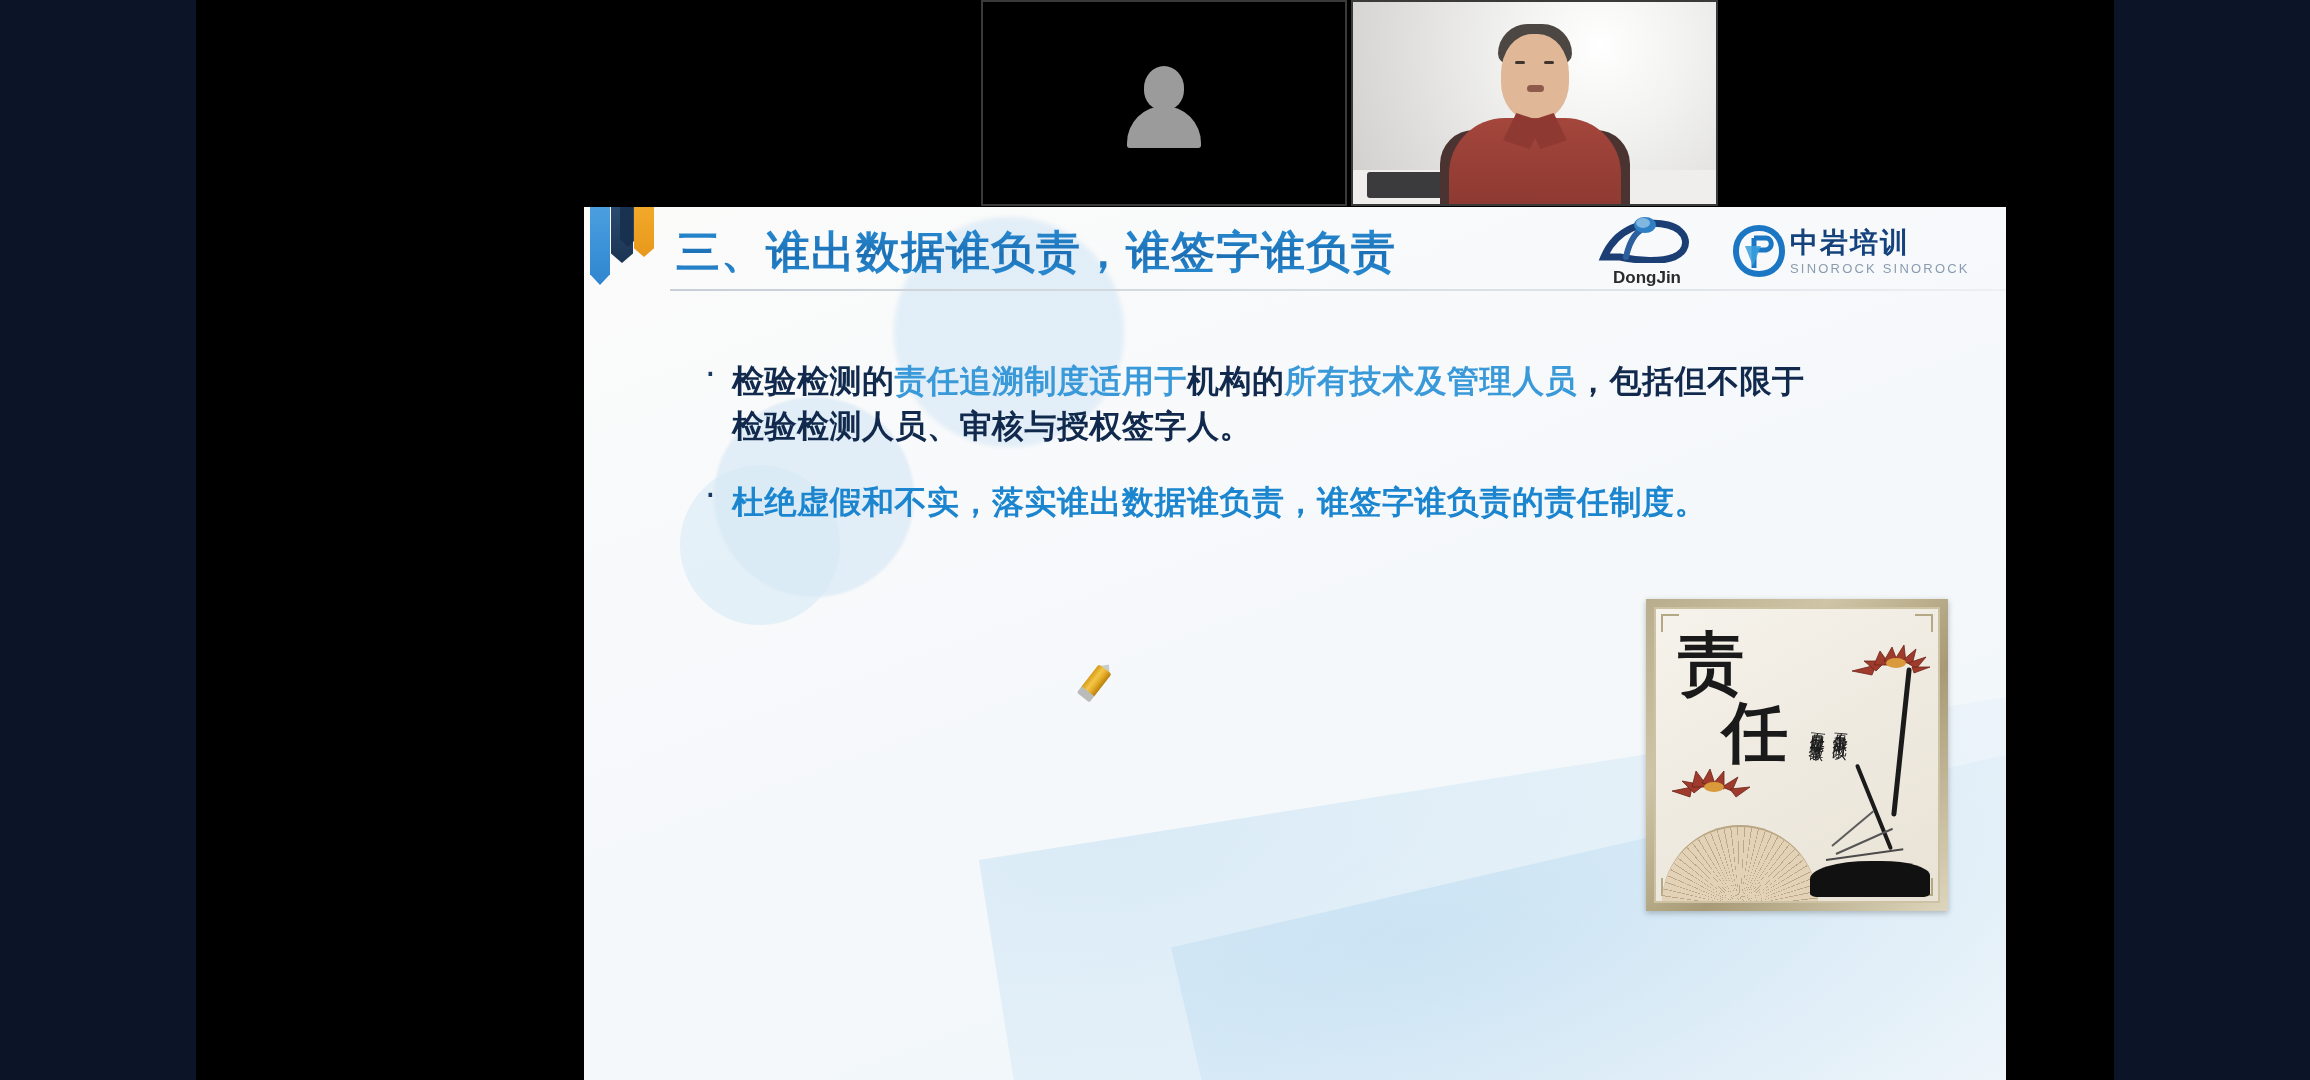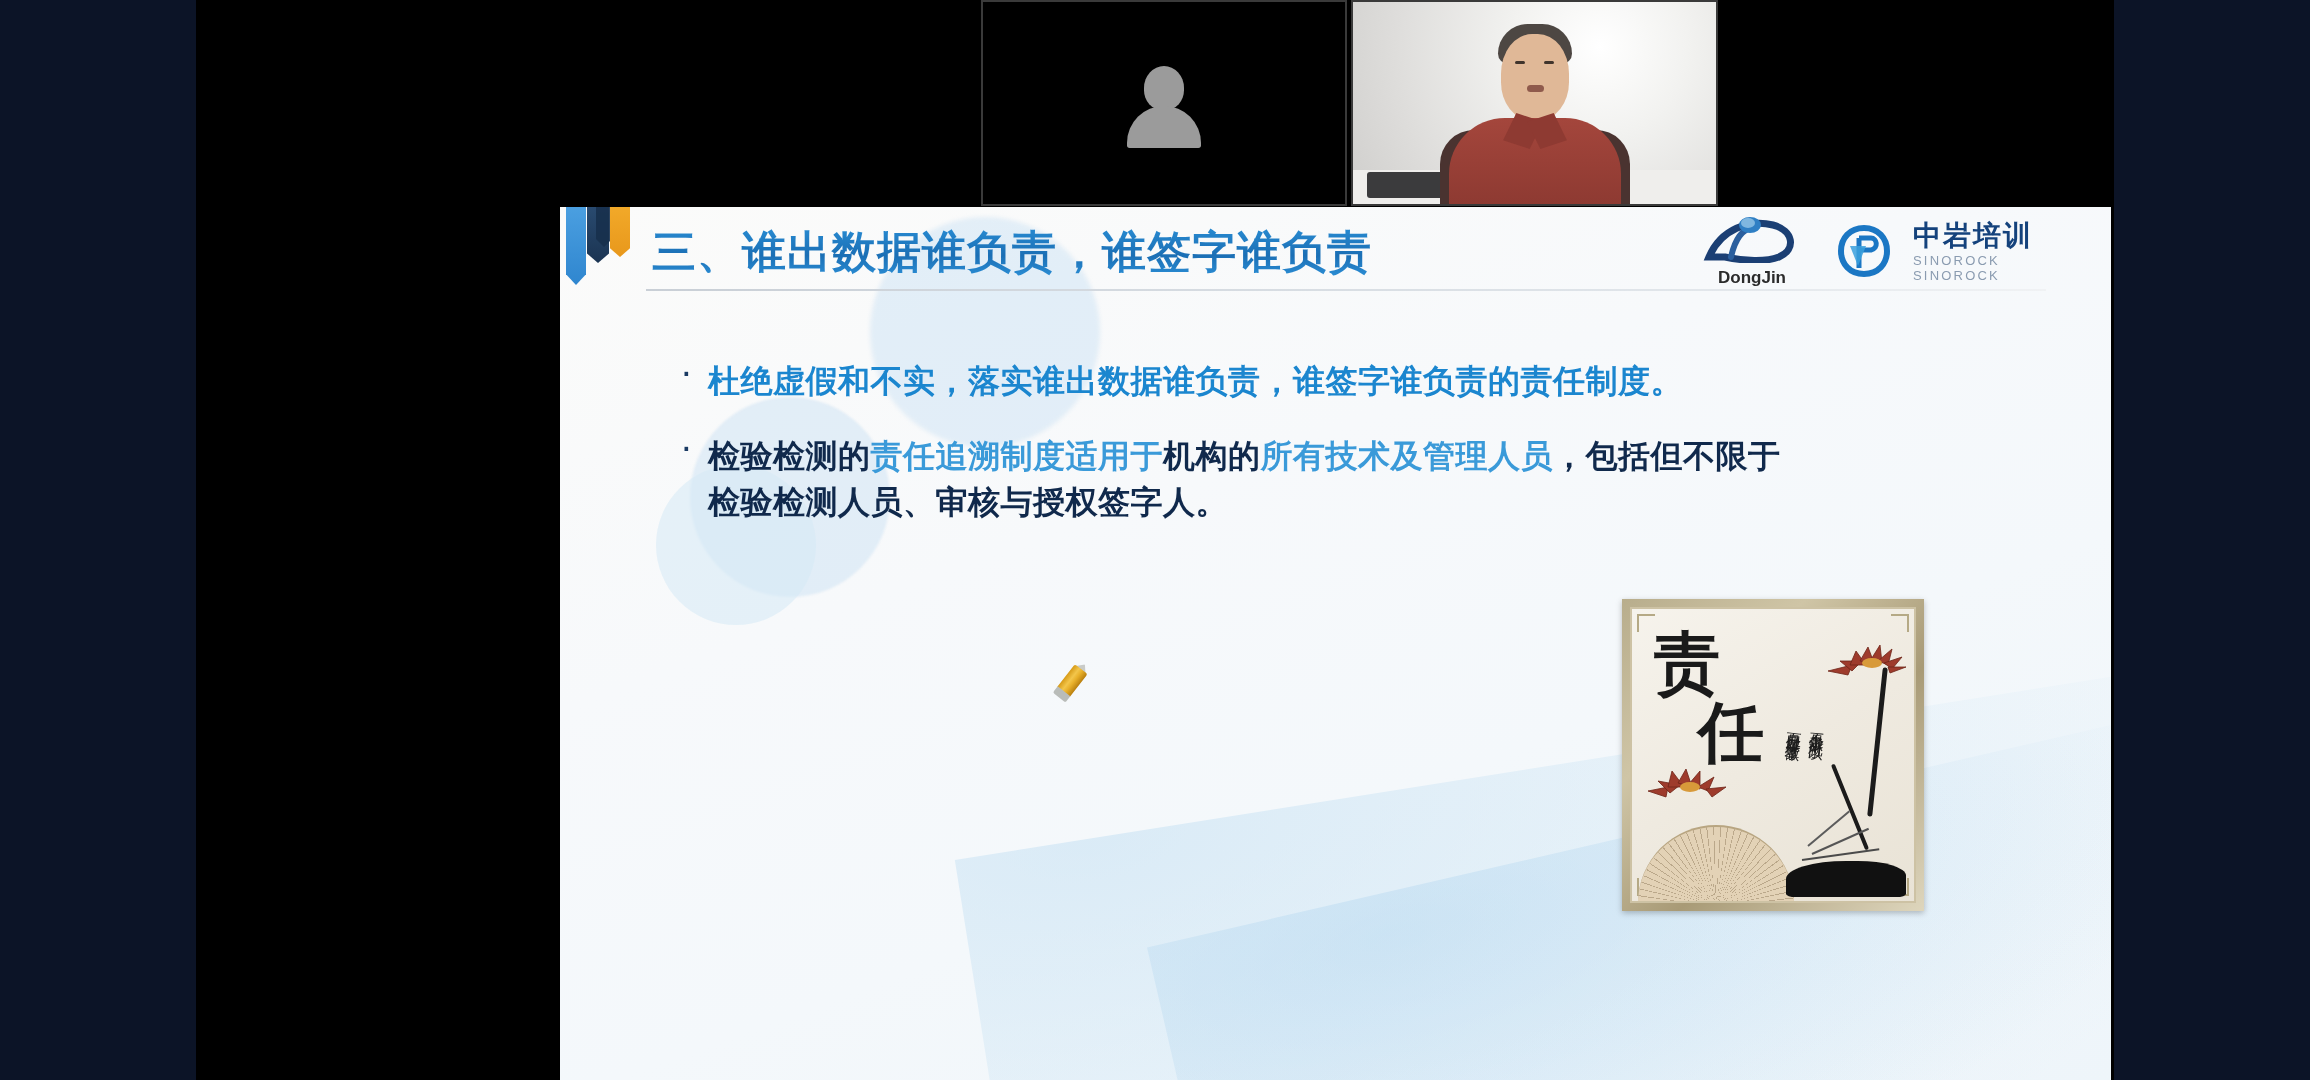--- a/index.html
+++ b/index.html
@@ -48,21 +48,21 @@
      background:#e0b897; border-radius:46% 46% 44% 44%; }
   .cam-hair { position:absolute; left:50%; transform:translateX(-50%); bottom:140px; width:74px; height:40px;
      background:#4d4743; border-radius:40px 40px 14px 14px; }
   .cam-eye { position:absolute; width:10px; height:3px; background:#40342c; border-radius:2px; bottom:140px; }
   .cam-eye-l { left:50%; margin-left:-20px; }
   .cam-eye-r { left:50%; margin-left:9px; }
   .cam-mouth { position:absolute; left:50%; margin-left:-8px; bottom:112px; width:17px; height:7px;
      background:#8f5a4c; border-radius:4px; }
 
   
-  .slide { position:absolute; left:364px; top:207px; width:1551px; height:873px; overflow:hidden;
+  .slide { position:absolute; left:388px; top:207px; width:1422px; height:873px; overflow:hidden;
      background:linear-gradient(160deg,#fbfbfa 0%,#f7f9fb 35%,#f4f8fb 62%,#eef5fa 100%); }
 
   
   .blob { position:absolute; border-radius:50%; }
   .blob-a { left:310px; top:10px;  width:230px; height:230px; background:rgba(196,222,242,0.42); filter:blur(2px); }
   .blob-b { left:130px; top:190px; width:200px; height:200px; background:rgba(203,226,243,0.50); filter:blur(1px); }
   .blob-c { left:96px;  top:258px; width:160px; height:160px; background:rgba(214,233,246,0.55); }
   .swoosh { position:absolute; left:430px; top:540px; width:1400px; height:560px;
      background:radial-gradient(ellipse at 10% 0%, rgba(186,219,241,0.45) 0%, rgba(200,227,244,0.20) 45%, rgba(255,255,255,0) 70%);
      transform:rotate(-9deg); }
@@ -89,21 +89,21 @@
      text-shadow:none; white-space:nowrap; }
   .title-rule { position:absolute; left:86px; top:82px; width:1400px; height:2px;
      background:linear-gradient(90deg,#c9cfd6 0%,#dfe4e9 70%,#f0f2f4 100%); }
 
   
   .logos { position:absolute; right:36px; top:8px; height:74px; display:flex; align-items:center; gap:24px; }
   .logo-dj { position:relative; width:118px; height:74px; }
   .logo-dj-mark { position:absolute; left:8px; top:2px; width:100px; height:46px; }
   .logo-dj-text { position:absolute; left:4px; bottom:1px; width:110px; text-align:center;
      font-size:17px; font-weight:bold; color:#2b2b2b; letter-spacing:0px; }
-  .logo-sr { position:relative; width:240px; height:66px; display:flex; align-items:center; gap:20px; }
+  .logo-sr { position:relative; width:240px; height:66px; display:flex; align-items:center; gap:2px; }
   .logo-sr-mark { width:58px; height:56px; flex:0 0 auto; }
   .logo-sr-txt { display:flex; flex-direction:column; justify-content:center; }
   .logo-sr-cn { font-size:28px; font-weight:bold; color:#14427c; letter-spacing:2px; line-height:1.05; }
   .logo-sr-en { font-size:13px; color:#8a9bb0; letter-spacing:2.2px; margin-top:3px; }
 
   
   .body { position:absolute; left:120px; top:152px; width:1330px; }
   .bullet { position:relative; padding-left:28px; margin-bottom:30px; }
   .bullet::before { content:"·"; position:absolute; left:0; top:-6px; font-size:38px; color:#1a3a63; line-height:1; }
   .line { font-size:32px; font-weight:bold; line-height:1.42; letter-spacing:0.5px; white-space:nowrap; }
@@ -236,30 +236,30 @@
             </div>
           </div>
 
         </div>
       </div>
 
       <div class="body">
 
         <div class="bullet">
           <div class="line">
-            <span class="cy">杜绝虚假和不实，落实谁出数据谁负责，谁签字谁负责的责任制度。</span>
+            <span class="nv">检验检测的</span><span class="cy2">责任追溯制度适用于</span><span class="nv">机构的</span><span class="cy2">所有技术及管理人员</span><span class="nv">，包括但不限于</span>
+          </div>
+          <div class="line">
+            <span class="nv">检验检测人员、审核与授权签字人。</span>
           </div>
         </div>
 
         <div class="bullet">
           <div class="line">
-            <span class="nv">检验检测的</span><span class="cy2">责任追溯制度适用于</span><span class="nv">机构的</span><span class="cy2">所有技术及管理人员</span><span class="nv">，包括但不限于</span>
-          </div>
-          <div class="line">
-            <span class="nv">检验检测人员、审核与授权签字人。</span>
+            <span class="cy">杜绝虚假和不实，落实谁出数据谁负责，谁签字谁负责的责任制度。</span>
           </div>
         </div>
 
       </div>
 
       <div class="pencil">
         <div class="pencil-tip"></div>
         <div class="pencil-body"></div>
         <div class="pencil-end"></div>
       </div>

